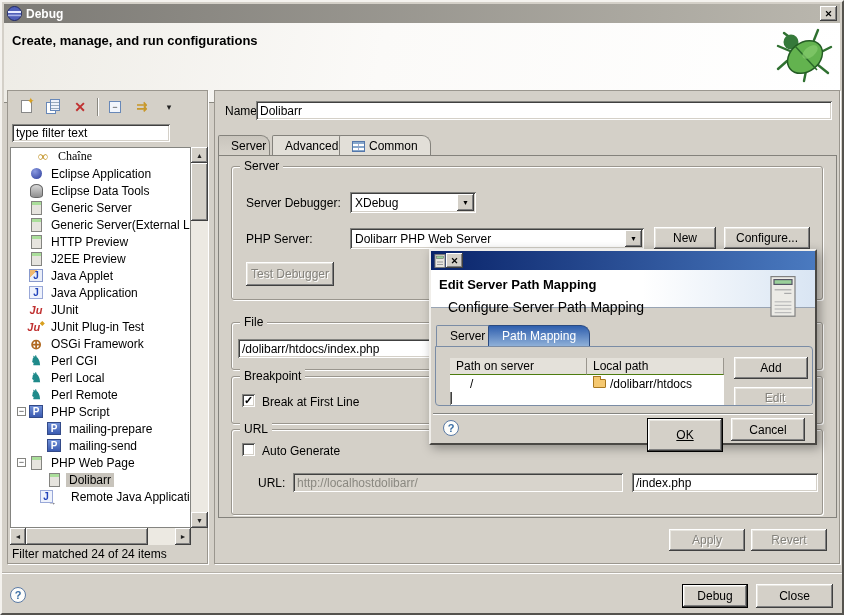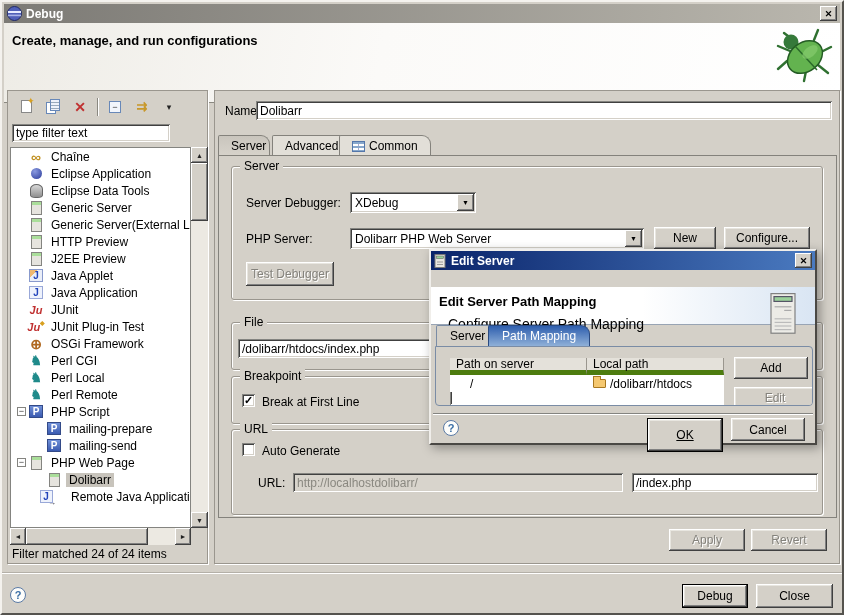--- a/index.html
+++ b/index.html
@@ -113,33 +113,33 @@
   .tab.active{background:linear-gradient(#c9c5bd,#d7d3cb);}
   .ic-table{width:13px;height:11px;border:1px solid #5577aa;background:#fff;
     background-image:linear-gradient(#88a8cc 2px,transparent 2px),linear-gradient(90deg,transparent 5px,#aac 5px,#aac 6px,transparent 6px);
     background-size:100% 4px,100% 100%;}
   #tabcontent{position:absolute;left:3px;top:64px;width:619px;height:363px;border:1px solid #84827c;background:#d4d0c8;}
   
   #dlg{position:absolute;left:427px;top:247px;width:388px;height:196px;background:#d4d0c8;
     border:2px solid;border-color:#f0eeea #4a4844 #4a4844 #f0eeea;box-shadow:3px 3px 10px rgba(0,0,0,.35);z-index:50;}
   #dlgtitle{height:19px;background:linear-gradient(to right,#0a246a,#4a7ac0);display:flex;align-items:center;padding:0 3px;}
   #dlgtitle .ttl{color:#fff;font-weight:bold;font-size:12px;margin-left:5px;flex:1;}
-  #dlghead{position:relative;height:38px;background:linear-gradient(to right,#fff 55%,#d9e5f3);border-bottom:1px solid #98a4b4;margin-top:17px;}
+  #dlghead{position:relative;height:38px;background:linear-gradient(to right,#fff 55%,#d9e5f3);border-bottom:1px solid #98a4b4;}
   #dlghead .h1{position:absolute;left:8px;top:7px;font-weight:bold;font-size:13px;}
   #dlghead .h2{position:absolute;left:17px;top:29px;font-size:14px;}
   #dlghead svg{position:absolute;right:14px;top:4px;}
   .dtab{position:absolute;height:21px;padding:0 13px;display:flex;align-items:center;font-size:12px;
     border:1px solid #7a8ca5;border-bottom:none;border-radius:2px 9px 0 0;background:#d4d0c8;}
   .dtab.active{background:linear-gradient(#2f5fae,#8fb0d8);color:#fff;border-color:#2a4a80;}
   #dlgcontent{position:absolute;left:4px;top:95px;width:378px;height:60px;border:1px solid #7a8ca5;
     border-radius:0 4px 4px 4px;background:#d4d0c8;overflow:hidden;}
   #tablewrap{position:absolute;left:14px;top:11px;width:274px;height:47px;background:#fff;overflow:hidden;
     box-shadow:inset 1px 1px 0 #848480,inset -1px -1px 0 #fff,inset 2px 2px 0 #404040;}
   .thead{display:flex;height:17px;}
-  .th{width:137px;background:#e4e1da;border-right:1px solid #9a968e;border-bottom:5px solid #4d7c0f;
+  .th{width:137px;background:#e4e1da;border-right:1px solid #9a968e;border-bottom:1px solid #4d7c0f;
     padding:0 6px;display:flex;align-items:center;font-size:12px;}
   .tr{display:flex;height:17px;background:#fff;}
   .td{width:137px;padding:0 6px;display:flex;align-items:center;gap:4px;font-size:12px;}
   .td.first{padding-left:20px;}
   .folder-icon{width:13px;height:9px;background:#f5c870;border:1px solid #a87820;border-radius:1px;position:relative;flex:none;}
   .folder-icon::before{content:"";position:absolute;left:-1px;top:-4px;width:6px;height:3px;background:#f5c870;border:1px solid #a87820;border-bottom:none;}
   #dlgsep{position:absolute;left:2px;right:2px;top:162px;height:2px;border-top:1px solid #848480;border-bottom:1px solid #fff;}
   
   #footsep{position:absolute;left:0;right:0;top:570px;height:2px;border-top:1px solid #b4b0a8;border-bottom:1px solid #fff;}
 </style>
@@ -200,21 +200,21 @@
       </span>
       <span class="tbtn">
         <span class="ic-more">▾</span>
       </span>
     </div>
 
     <input id="filterbox" class="field" value="type filter text" style="">
 
     <div id="treearea">
 
-        <div class="trow" style="padding-left: 4px;">
+        <div class="trow" style="padding-left: 11px; font-family: Liberation Serif, serif;">
           <span class="texp"></span>
           <span class="ti chain-icon"></span>
           <span class="tlabel">Chaîne</span>
         </div>
         <div class="trow" style="padding-left: 4px;">
           <span class="texp"></span>
           <span class="ti eclipse-application-icon"></span>
           <span class="tlabel">Eclipse Application</span>
         </div>
         <div class="trow" style="padding-left: 4px;">
@@ -390,21 +390,20 @@
   </div>
 
   <div id="dlg">
     <div id="dlgtitle">
       <svg width="12" height="14" viewBox="0 0 12 14">
         <rect x="1" y="0.5" width="10" height="13" fill="#e8e6e0" stroke="#777"></rect>
         <rect x="2.5" y="2" width="7" height="2.6" fill="#9ad09a" stroke="#555" stroke-width=".5"></rect>
         <line x1="3" y1="8" x2="9" y2="8" stroke="#999"></line>
           <line x1="3" y1="10.5" x2="9" y2="10.5" stroke="#999"></line>
       </svg>
-      <span class="ttl">Edit Server</span>
       <span class="winbtn">✕</span>
     </div>
 
     <div id="dlghead">
       <span class="h1">Edit Server Path Mapping</span>
       <span class="h2">Configure Server Path Mapping</span>
       <svg width="36" height="46" viewBox="0 0 30 36">
         <rect x="5" y="1" width="20" height="33" fill="#ecebe6" stroke="#808080"></rect>
         <rect x="7.5" y="3.5" width="15" height="4" fill="#9ad09a" stroke="#556"></rect>
         <line x1="8" y1="12" x2="22" y2="12" stroke="#aaa"></line>

